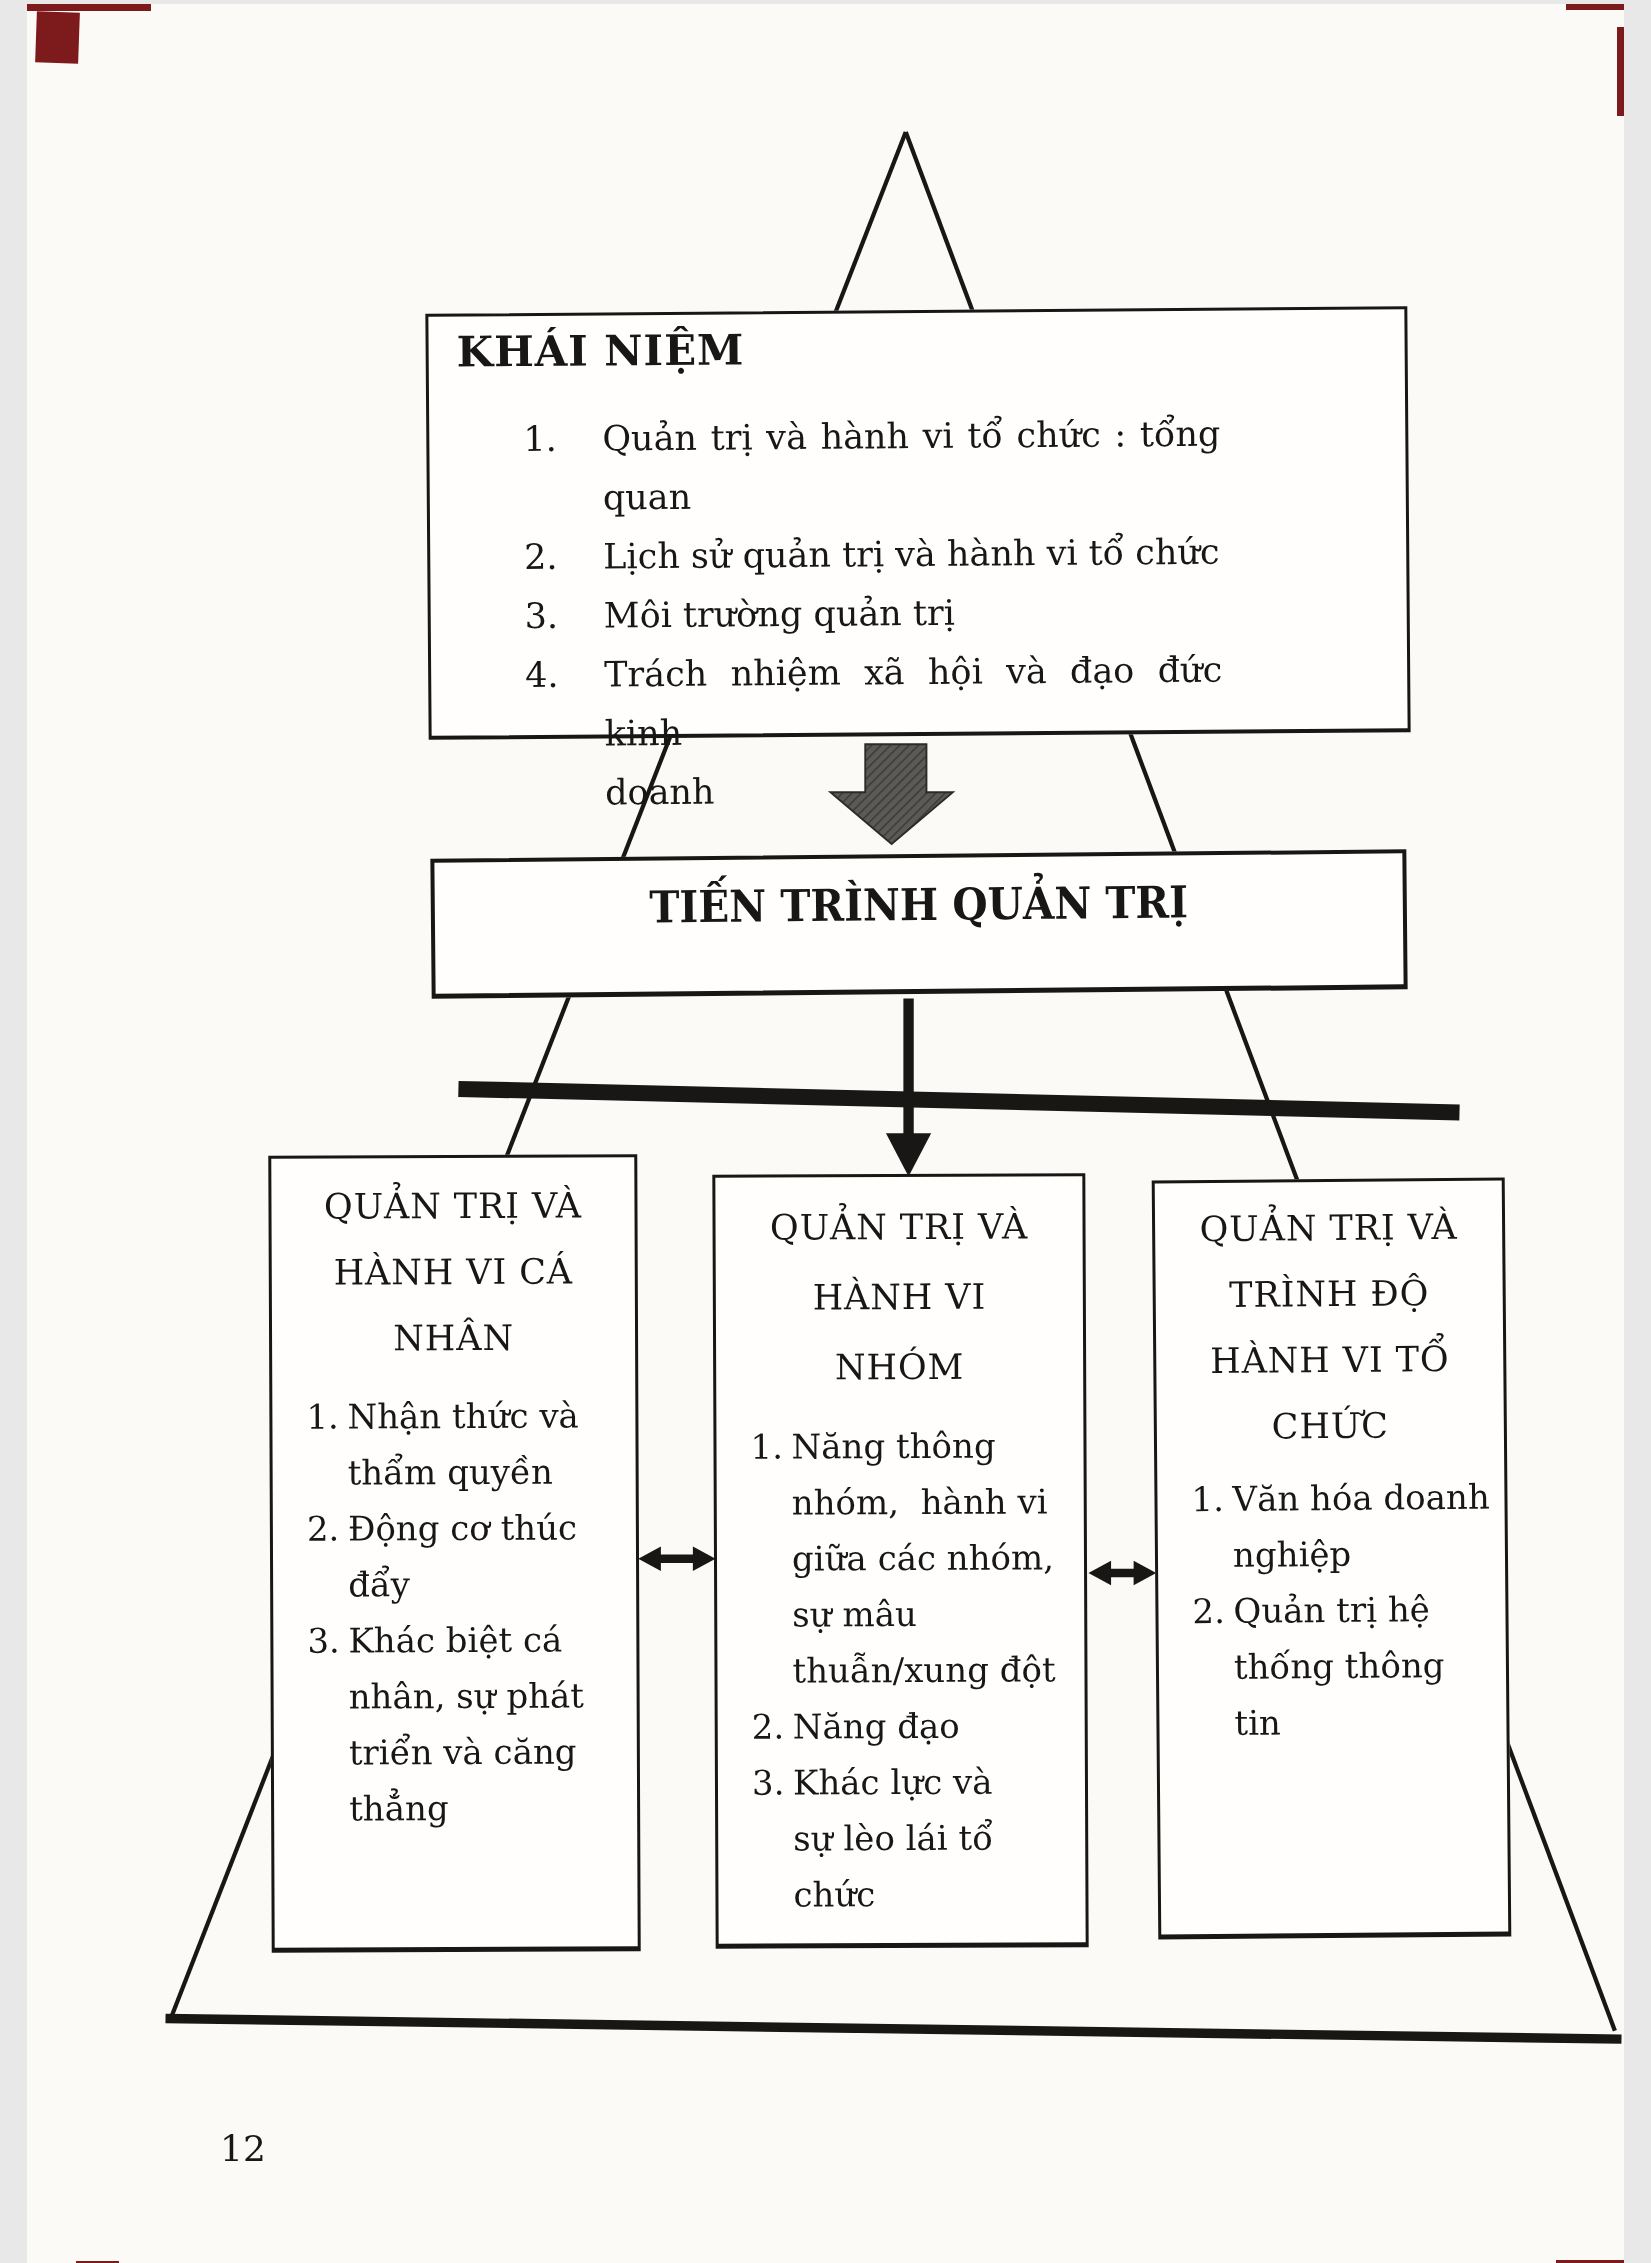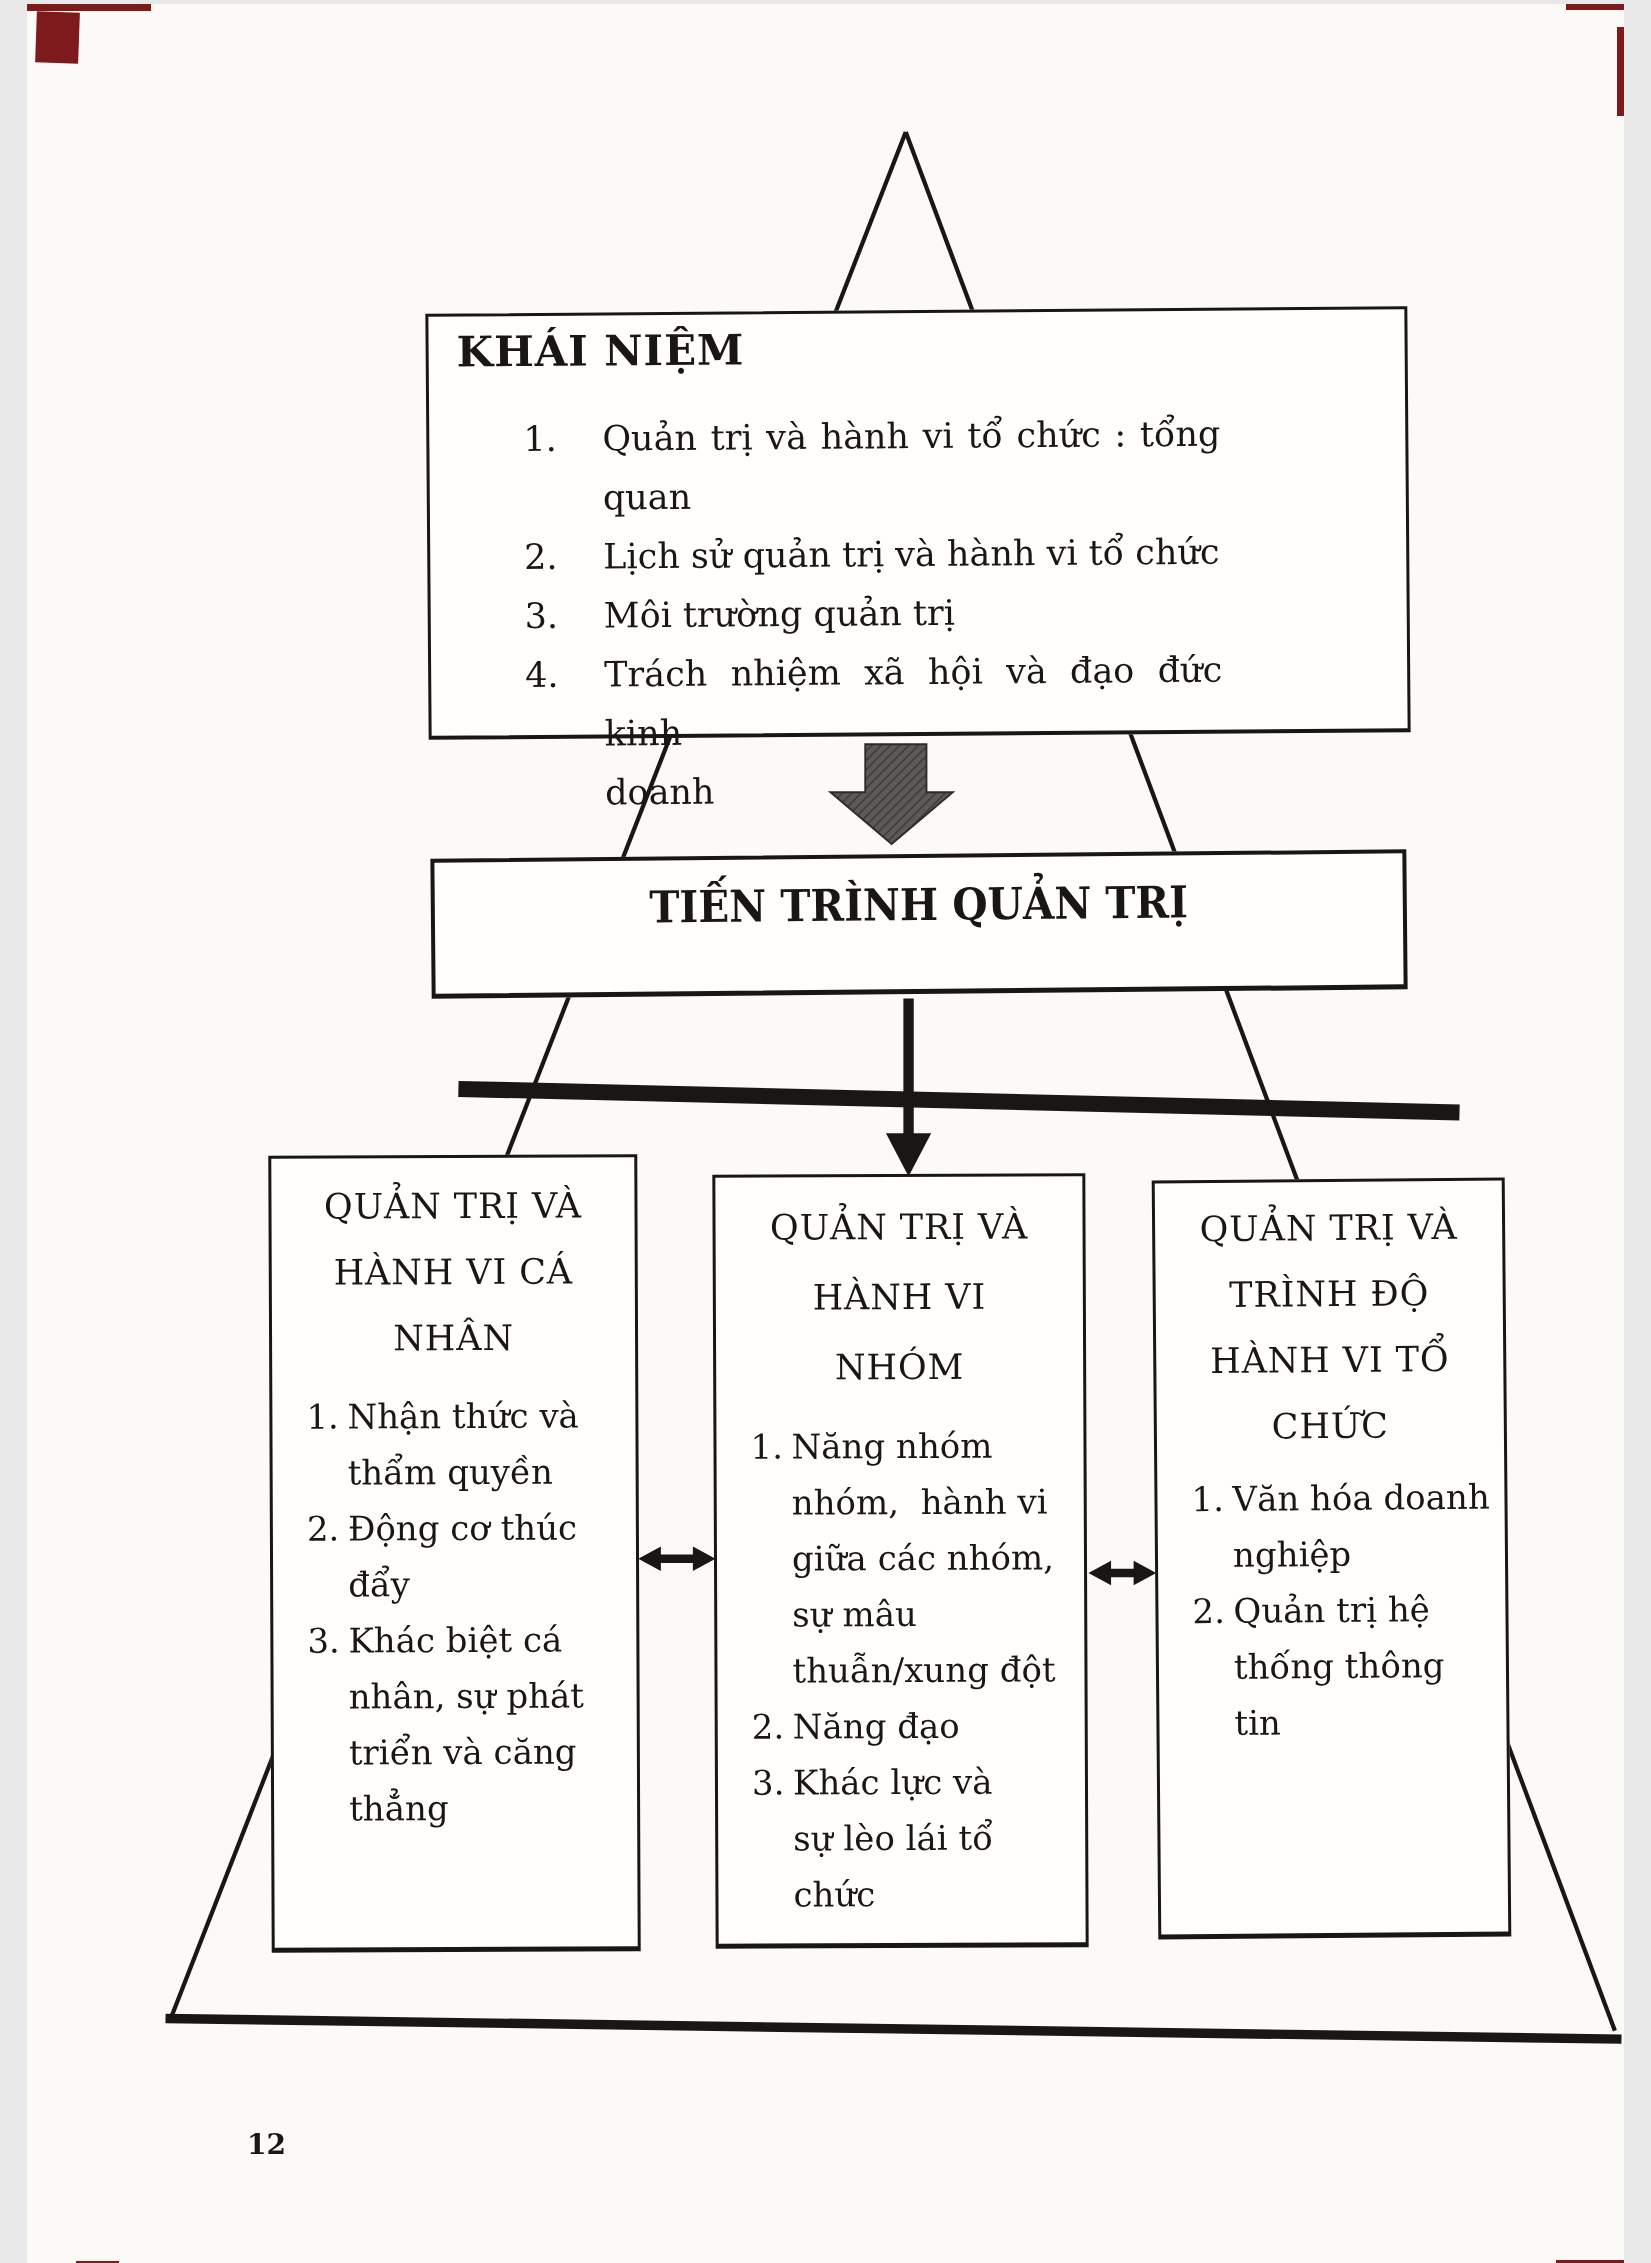--- a/index.html
+++ b/index.html
@@ -39,21 +39,21 @@
   .org .phead{margin-top:13px; line-height:66px;}
   .pitems{font-size:34px; line-height:56px; padding-left:34px; padding-right:7.5px;}
   .ind .pitems{margin-top:17px;}
   .grp .pitems{margin-top:16px;}
   .org .pitems{margin-top:11.3px;}
   .bfirst{display:flex;}
   .bnum{flex:none; width:41px;}
   .btxt,.bcont{white-space:pre-wrap;}
   .bcont{padding-left:41px;}
 
-  .pagenum{position:absolute; left:220px; top:2124px; font-size:28px;font-weight:bold;}
+  .pagenum{position:absolute; left:193px; top:2124px; font-size:36px;}
 
   
   .mark{position:absolute; background:var(--scan_red);}
   .m-tl{left:9.4px; top:7.5px; width:43px; height:51px; transform:rotate(2deg);}
   .m-top{left:0px; top:0px; width:124px; height:6.6px;}
   .m-trs{right:0px; top:0px; width:58px; height:5.6px;}
   .m-right{right:0px; top:22.6px; width:7.5px; height:89px;}
   .m-bl{left:49px; bottom:0px; width:43px; height:7.5px;}
   .m-br{right:0px; bottom:0px; width:68px; height:8.5px;}
 </style>
@@ -164,21 +164,21 @@
 
   <div class="box pillar grp">
     <div class="phead">
       <div>QUẢN TRỊ VÀ</div>
       <div>HÀNH VI</div>
       <div>NHÓM</div>
     </div>
     <div class="pitems">
       <div class="bfirst">
         <span class="bnum">1.</span>
-        <span class="btxt">Năng nhóm</span>
+        <span class="btxt">Năng thông</span>
       </div>
       <div class="bcont">nhóm,  hành vi</div>
       <div class="bcont">giữa các nhóm,</div>
       <div class="bcont">sự mâu</div>
       <div class="bcont">thuẫn/xung đột</div>
       <div class="bfirst">
         <span class="bnum">2.</span>
         <span class="btxt">Năng đạo</span>
       </div>
       <div class="bfirst">

